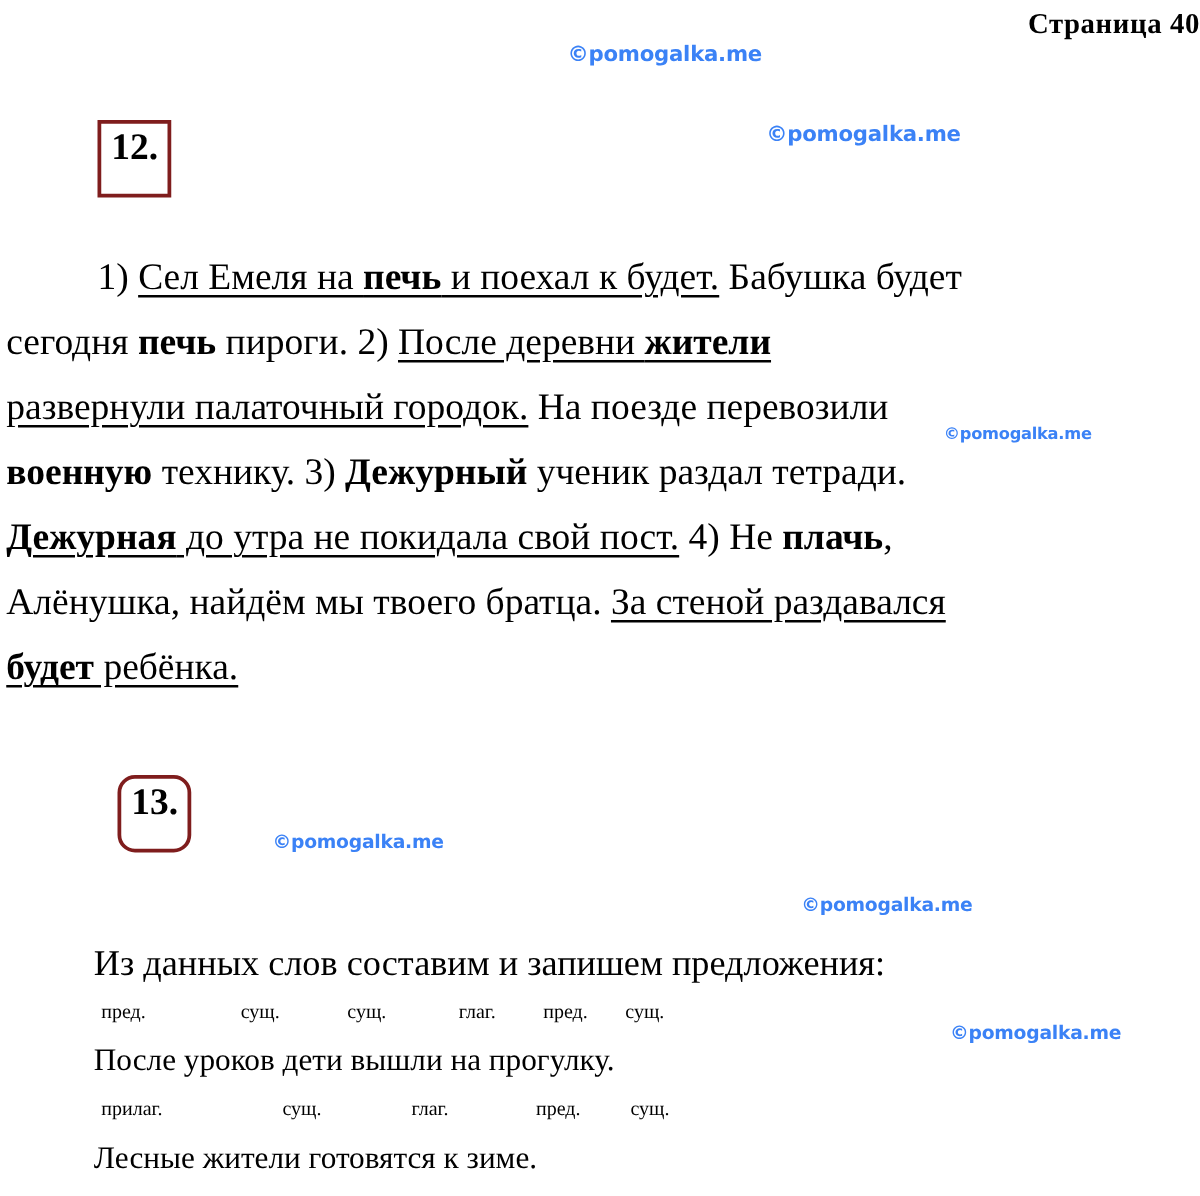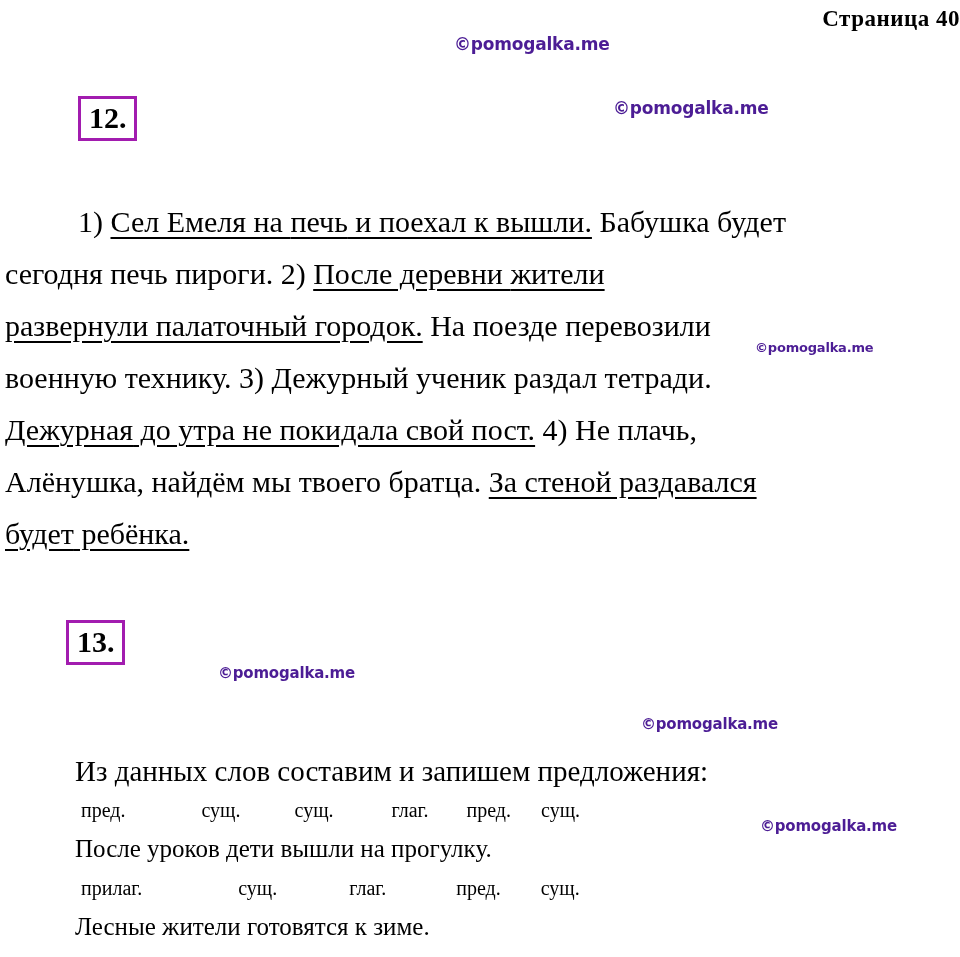--- a/index.html
+++ b/index.html
@@ -29,75 +29,75 @@
     letter-spacing: 0.5px;
     line-height: 34px;
     white-space: nowrap;
   }
 
   
   .wm {
     position: absolute;
     font-family: "DejaVu Sans", "Liberation Sans", sans-serif;
     font-weight: bold;
-    color: #4c1d95;
+    color: #3b82f6;
     white-space: nowrap;
     letter-spacing: -0.2px;
   }
   .wm-title  { left: 454px; top: 34px;  font-size: 17px; }
   .wm-a      { left: 613px; top: 98px;  font-size: 17px; }
   .wm-b      { left: 755px; top: 340px; font-size: 13px; }
   .wm-c      { left: 218px; top: 664px; font-size: 15px; }
   .wm-d      { left: 641px; top: 715px; font-size: 15px; }
   .wm-e      { left: 760px; top: 817px; font-size: 15px; }
 
   
   .exnum {
     position: absolute;
-    border: 3px solid #a21caf;
+    border: 3px solid #7f1d1d;
     font-family: "Liberation Serif", "DejaVu Serif", serif;
     font-weight: bold;
     font-size: 30px;
     line-height: 34px;
-    padding: 2px 7px 3px 8px;
+    padding: 2px 7px 20px 8px;
     background: #ffffff;
   }
   .exnum-12 { left: 78px; top: 96px; }
-  .exnum-13 { left: 66px; top: 620px; }
+  .exnum-13 { left: 94px; top: 620px; border-radius: 14px; }
 
   
   .ex12-body {
     position: absolute;
     left: 5px;
     top: 196px;
     width: 952px;
     font-size: 30px;
     line-height: 52px;
     font-family: "Liberation Serif", "DejaVu Serif", serif;
   }
   .ex12-body .ln { white-space: nowrap; display: block; height: 52px; }
   .u  { text-decoration: underline; text-underline-offset: 5px; text-decoration-thickness: 2px; }
-  .b  { font-weight: normal; }
+  .b  { font-weight: bold; }
   .indent { display: inline-block; width: 73px; }
 
   
   .ex13-body {
     position: absolute;
     left: 75px;
     top: 736px;
     width: 880px;
     margin-top: 14px;
   }
   .ex13-intro {
     font-size: 29px;
     line-height: 42px;
     white-space: nowrap;
   }
   .tags {
-    font-size: 20px;
+    font-size: 16px;
     line-height: 36px;
     white-space: nowrap;
     padding-left: 6px;
   }
   .tags span { display: inline-block; }
   .sentence {
     font-size: 25px;
     line-height: 42px;
     white-space: nowrap;
   }
@@ -118,21 +118,21 @@
 <div class="wm wm-title">©pomogalka.me</div>
 
 <div class="wm wm-a">©pomogalka.me</div>
 <div class="wm wm-b">©pomogalka.me</div>
 <div class="wm wm-c">©pomogalka.me</div>
 <div class="wm wm-d">©pomogalka.me</div>
 <div class="wm wm-e">©pomogalka.me</div>
 
 <div class="exnum exnum-12">12.</div>
 <div class="ex12-body" id="ex12-body">
-    <span class="ln"><span class="indent"></span><span class="">1) </span><span class="u">Сел Емеля на </span><span class="b u">печь</span><span class="u"> и поехал к вышли.</span><span class=""> Бабушка будет</span></span>
+    <span class="ln"><span class="indent"></span><span class="">1) </span><span class="u">Сел Емеля на </span><span class="b u">печь</span><span class="u"> и поехал к будет.</span><span class=""> Бабушка будет</span></span>
     <span class="ln"><span class="">сегодня </span><span class="b">печь</span><span class=""> пироги. 2) </span><span class="u">После деревни </span><span class="b u">жители</span></span>
     <span class="ln"><span class="u">развернули палаточный городок.</span><span class=""> На поезде перевозили</span></span>
     <span class="ln"><span class="b">военную</span><span class=""> технику. 3) </span><span class="b">Дежурный</span><span class=""> ученик раздал тетради.</span></span>
     <span class="ln"><span class="b u">Дежурная</span><span class="u"> до утра не покидала свой пост.</span><span class=""> 4) Не </span><span class="b">плачь</span><span class="">,</span></span>
     <span class="ln"><span class="">Алёнушка, найдём мы твоего братца. </span><span class="u">За стеной раздавался</span></span>
     <span class="ln"><span class="b u">будет</span><span class="u"> ребёнка.</span></span>
   </div>
 
 <div class="exnum exnum-13">13.</div>
 <div class="ex13-body">

